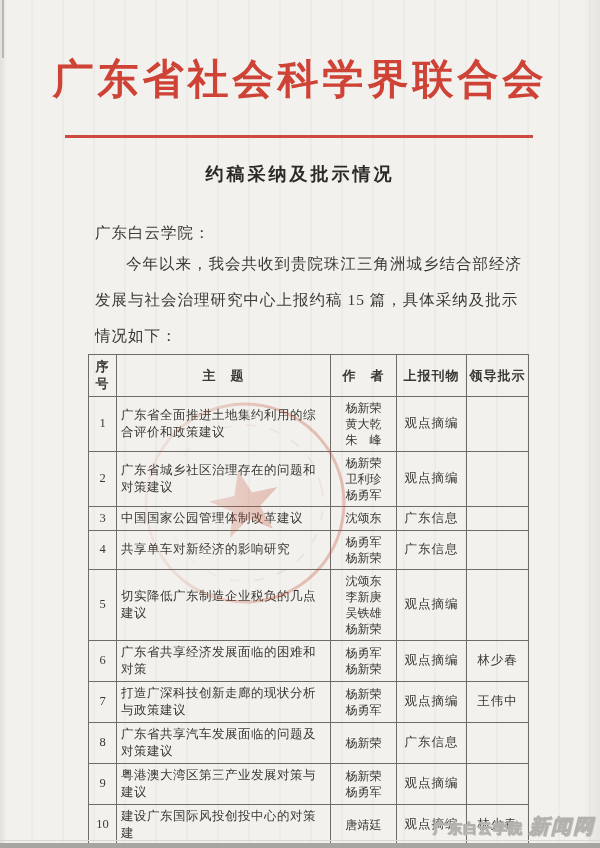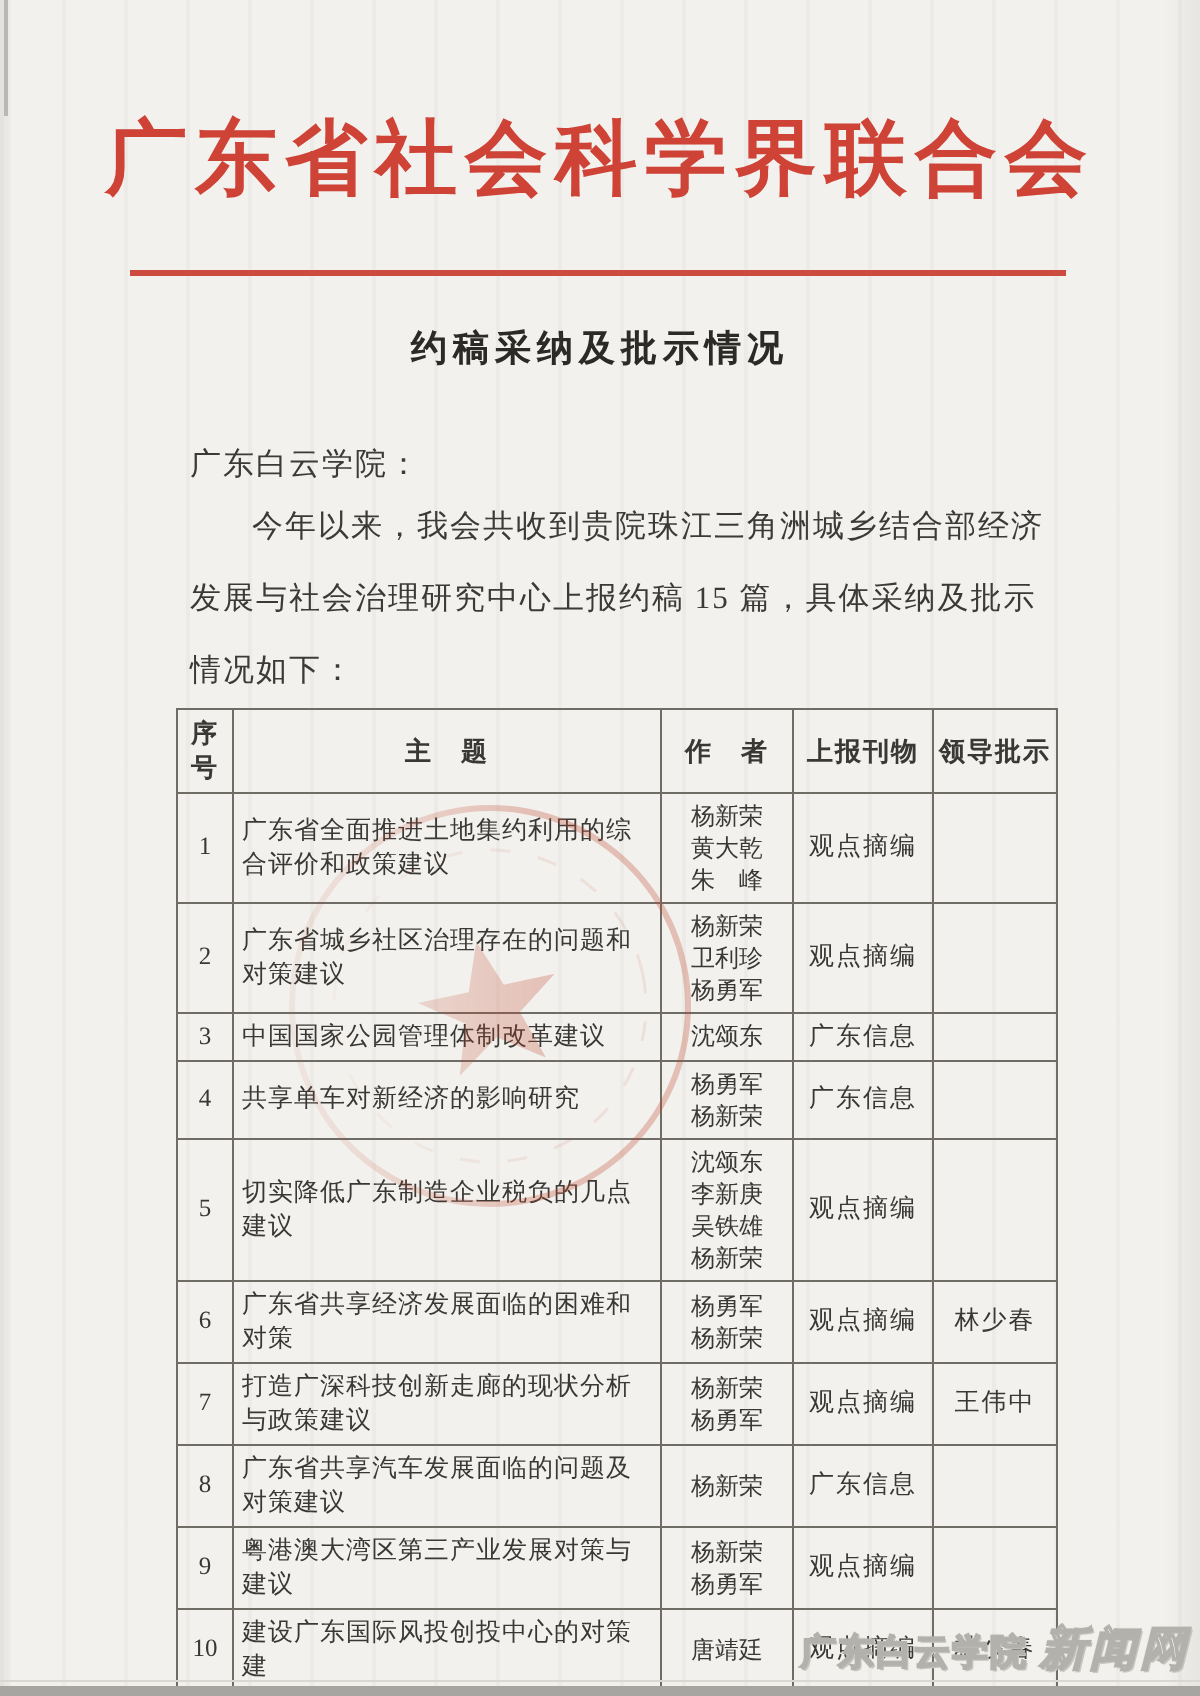--- a/index.html
+++ b/index.html
@@ -73,23 +73,23 @@
   }
 
   .watermark{
     position:absolute;right:5px;bottom:8px;
     white-space:nowrap;color:#fdfdfc;
     font-family:"Liberation Sans","DejaVu Sans",sans-serif;
     font-weight:bold;
     -webkit-text-stroke:0.8px #b3b1ac;
     text-shadow:0 0 1px #b3b1ac, 1px 1px 0 #c8c6c1;
   }
-  .watermark .site-name{font-size:18px;letter-spacing:1px;vertical-align:baseline;}
+  .watermark .site-name{font-size:14px;letter-spacing:1px;vertical-align:baseline;}
   .watermark .site-section{
-    font-size:23px;margin-left:6px;
+    font-size:20px;margin-left:6px;
     font-family:"Liberation Serif","DejaVu Serif",serif;
     font-style:italic;letter-spacing:2px;text-align:center;
   }
   .edge-left-mark{position:absolute;left:2px;top:0;width:2px;height:58px;background:#8a8884;opacity:.5;}
 </style>
 </head>
 <body>
 
 <div class="streaks"></div>
 <div class="edge-left-mark"></div>

